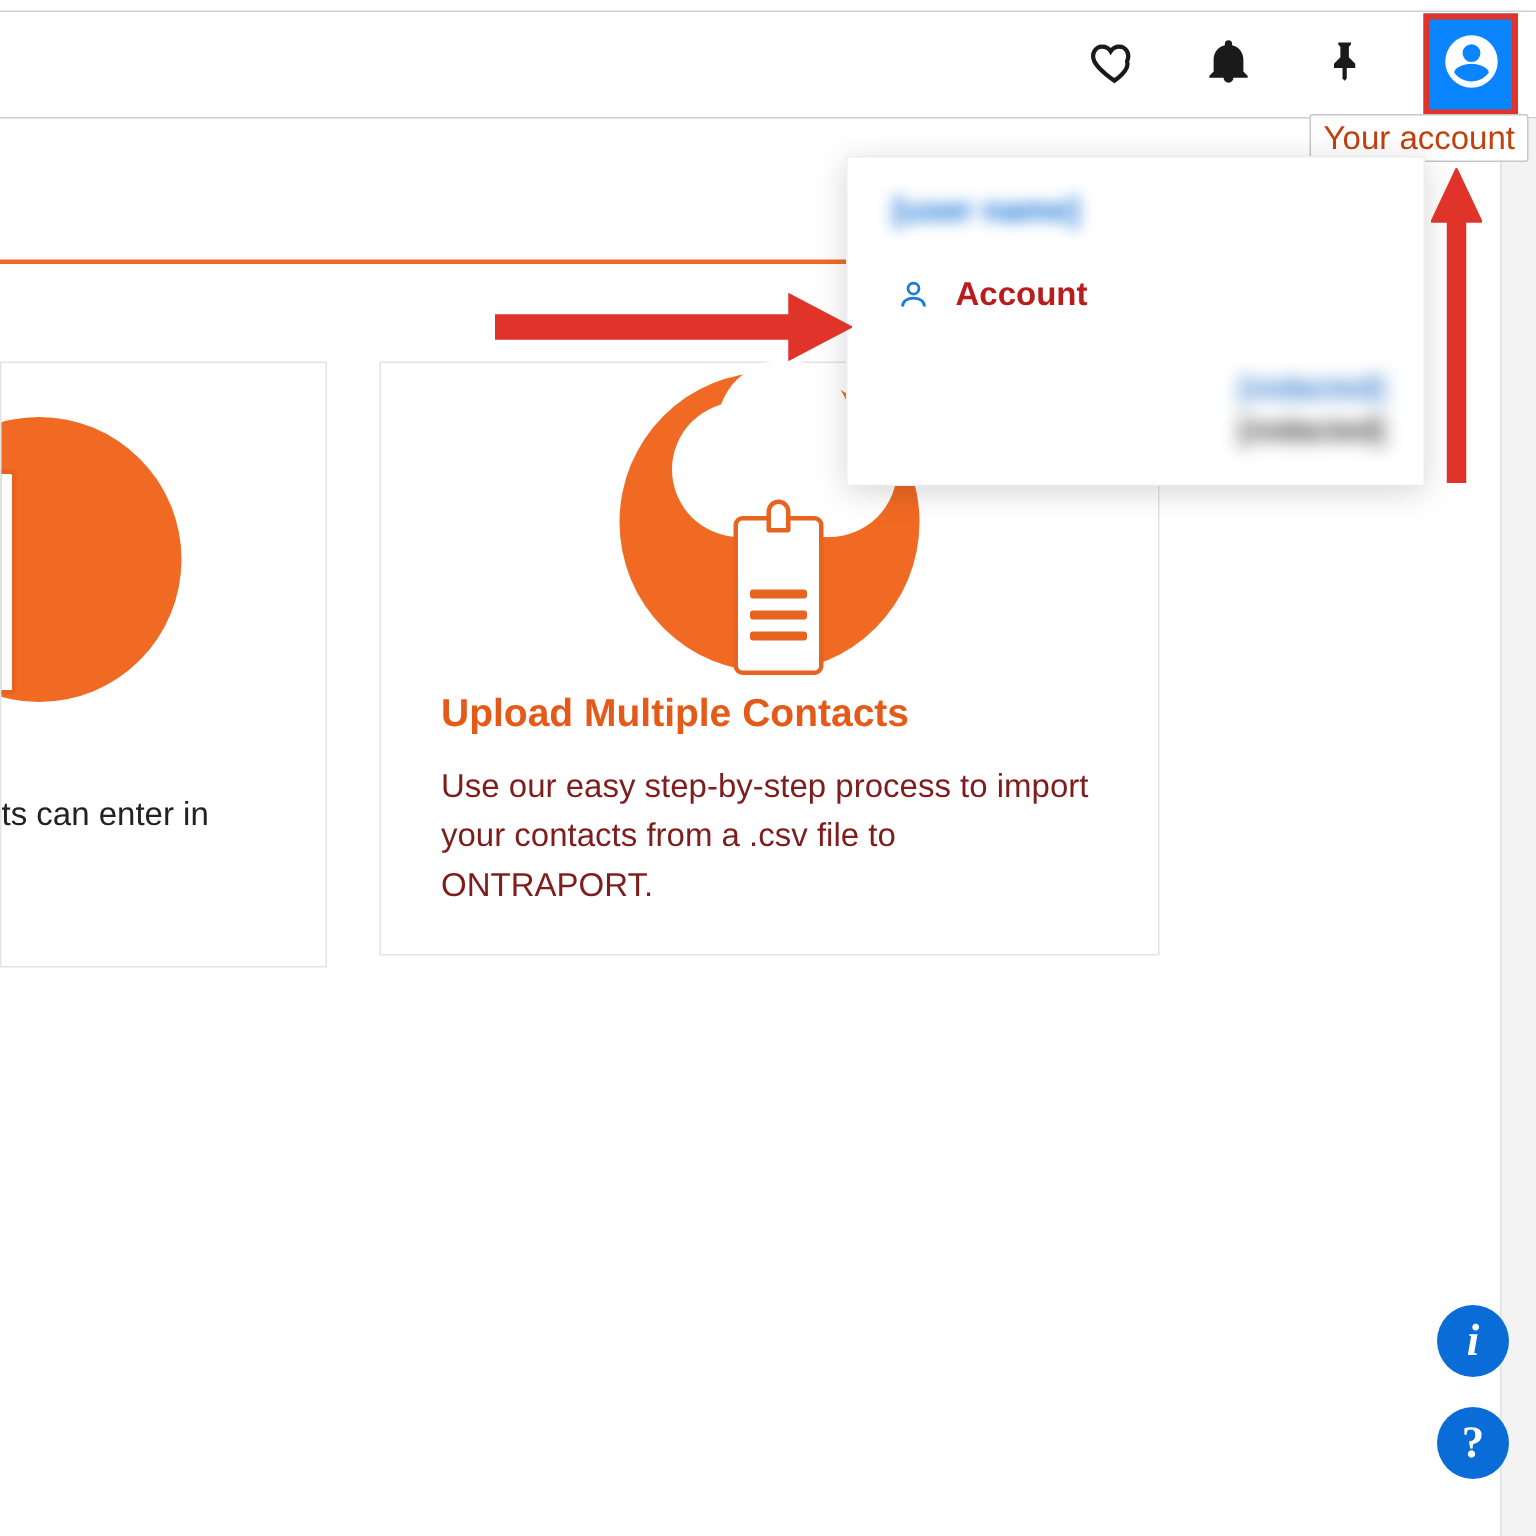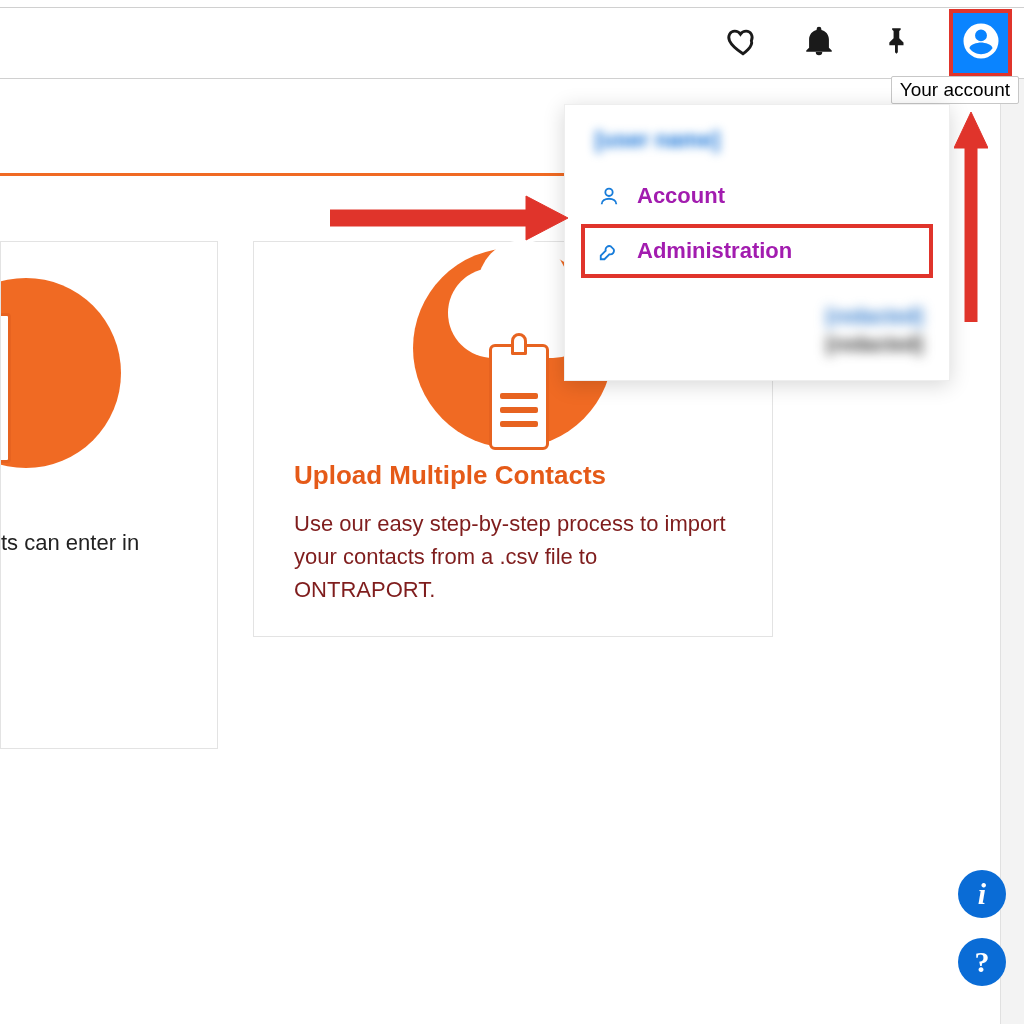--- a/index.html
+++ b/index.html
@@ -20,57 +20,57 @@
   .topbar .icon-btn svg { width: 34px; height: 34px; }
   .account-btn {
     width: 63px; height: 68px; background: #0a84ff; display: flex; align-items: center; justify-content: center;
     border: 4px solid #e0342b; cursor: pointer; color: #fff;
   }
   .account-btn svg { width: 42px; height: 42px; }
 
   .tooltip {
     position: absolute; top: 76px; right: 5px;
     background: #fff; border: 1px solid #c7c7c7; padding: 2px 8px;
-    font-size: 19px; color: #000000; border-radius: 2px;
+    font-size: 22px; color: #c2410c; border-radius: 2px;
   }
 
   
   .dropdown {
     position: absolute; top: 104px; right: 74px; width: 386px;
     background: #fff; box-shadow: 0 4px 20px rgba(0,0,0,.16); border: 1px solid #eee;
     padding: 22px 26px 22px 26px;
   }
   .dropdown .user-row {
     font-size: 22px; font-weight: 700; color: #0a6cd6;
     filter: blur(5px); margin-bottom: 18px; padding-left: 4px;
   }
   .dd-item {
     display: flex; align-items: center; gap: 16px;
-    padding: 12px 6px; font-size: 22px; font-weight: 700; color: #a21caf;
+    padding: 12px 6px; font-size: 22px; font-weight: 700; color: #b91c1c;
     cursor: pointer;
   }
   .dd-item .dd-icon { width: 24px; height: 24px; display: flex; align-items: center; justify-content: center; color: #177cda; }
   .dd-item .dd-icon svg { width: 22px; height: 22px; }
   .dd-item.highlight { border: 4px solid #e0342b; margin: 3px -10px; padding: 10px 12px; }
   .dd-footer {
     margin-top: 24px; text-align: right; font-size: 20px; line-height: 1.4;
     filter: blur(6px);
   }
   .dd-footer .l1 { color: #1f6fc8; font-weight: 700; }
   .dd-footer .l2 { color: #2b2b2b; font-weight: 700; }
 
   
   .orange-hr {
     position: absolute; top: 173px; left: 0; right: 454px; height: 3px;
     background: #f06a23;
   }
 
   
   .card-left {
-    position: absolute; top: 241px; left: 0; width: 218px; height: 508px;
+    position: absolute; top: 241px; left: 0; width: 218px; height: 404px;
     border: 1px solid #e3e3e3; background: #fff; padding-top: 36px;
     overflow: hidden;
   }
   .card-left .left-gfx {
     width: 150px; height: 200px; position: relative; margin-left: -80px;
   }
   .card-left .left-gfx .circle { position:absolute; left:10px; top:0; width:190px; height:190px; border-radius:50%; background:#f06a23; }
   .card-left .left-gfx .sheet { position:absolute; left:-10px; top:35px; width:100px; height:150px; background:#fff; border:3px solid #e76320; border-radius:4px; }
   .card-left .left-text { position:absolute; top:287px; left:0; right:14px; font-size:22px; color:#222; line-height:1.3; }
 
@@ -187,28 +187,20 @@
   <div class="dd-item">
     <span class="dd-icon">
       <svg viewBox="0 0 24 24" fill="none" stroke="currentColor" stroke-width="2">
           <circle cx="12" cy="8" r="4"></circle>
           <path d="M4 21c0-4 4-6 8-6s8 2 8 6"></path>
         </svg>
     </span>
     <span>Account</span>
   </div>
 
-  <div class="dd-item highlight">
-    <span class="dd-icon">
-      <svg viewBox="0 0 24 24" fill="none" stroke="currentColor" stroke-width="2">
-          <path d="M14 7a4 4 0 0 0-5.6 4.6L3 17v4h4l5.4-5.4A4 4 0 0 0 17 10l-3-3z"></path>
-        </svg>
-    </span>
-    <span>Administration</span>
-  </div>
 
 
 
   <div class="dd-footer">
     <div class="l1">[redacted]</div>
     <div class="l2">[redacted]</div>
   </div>
 </div>
 
 <svg class="arrow1" viewBox="0 0 34 210">

